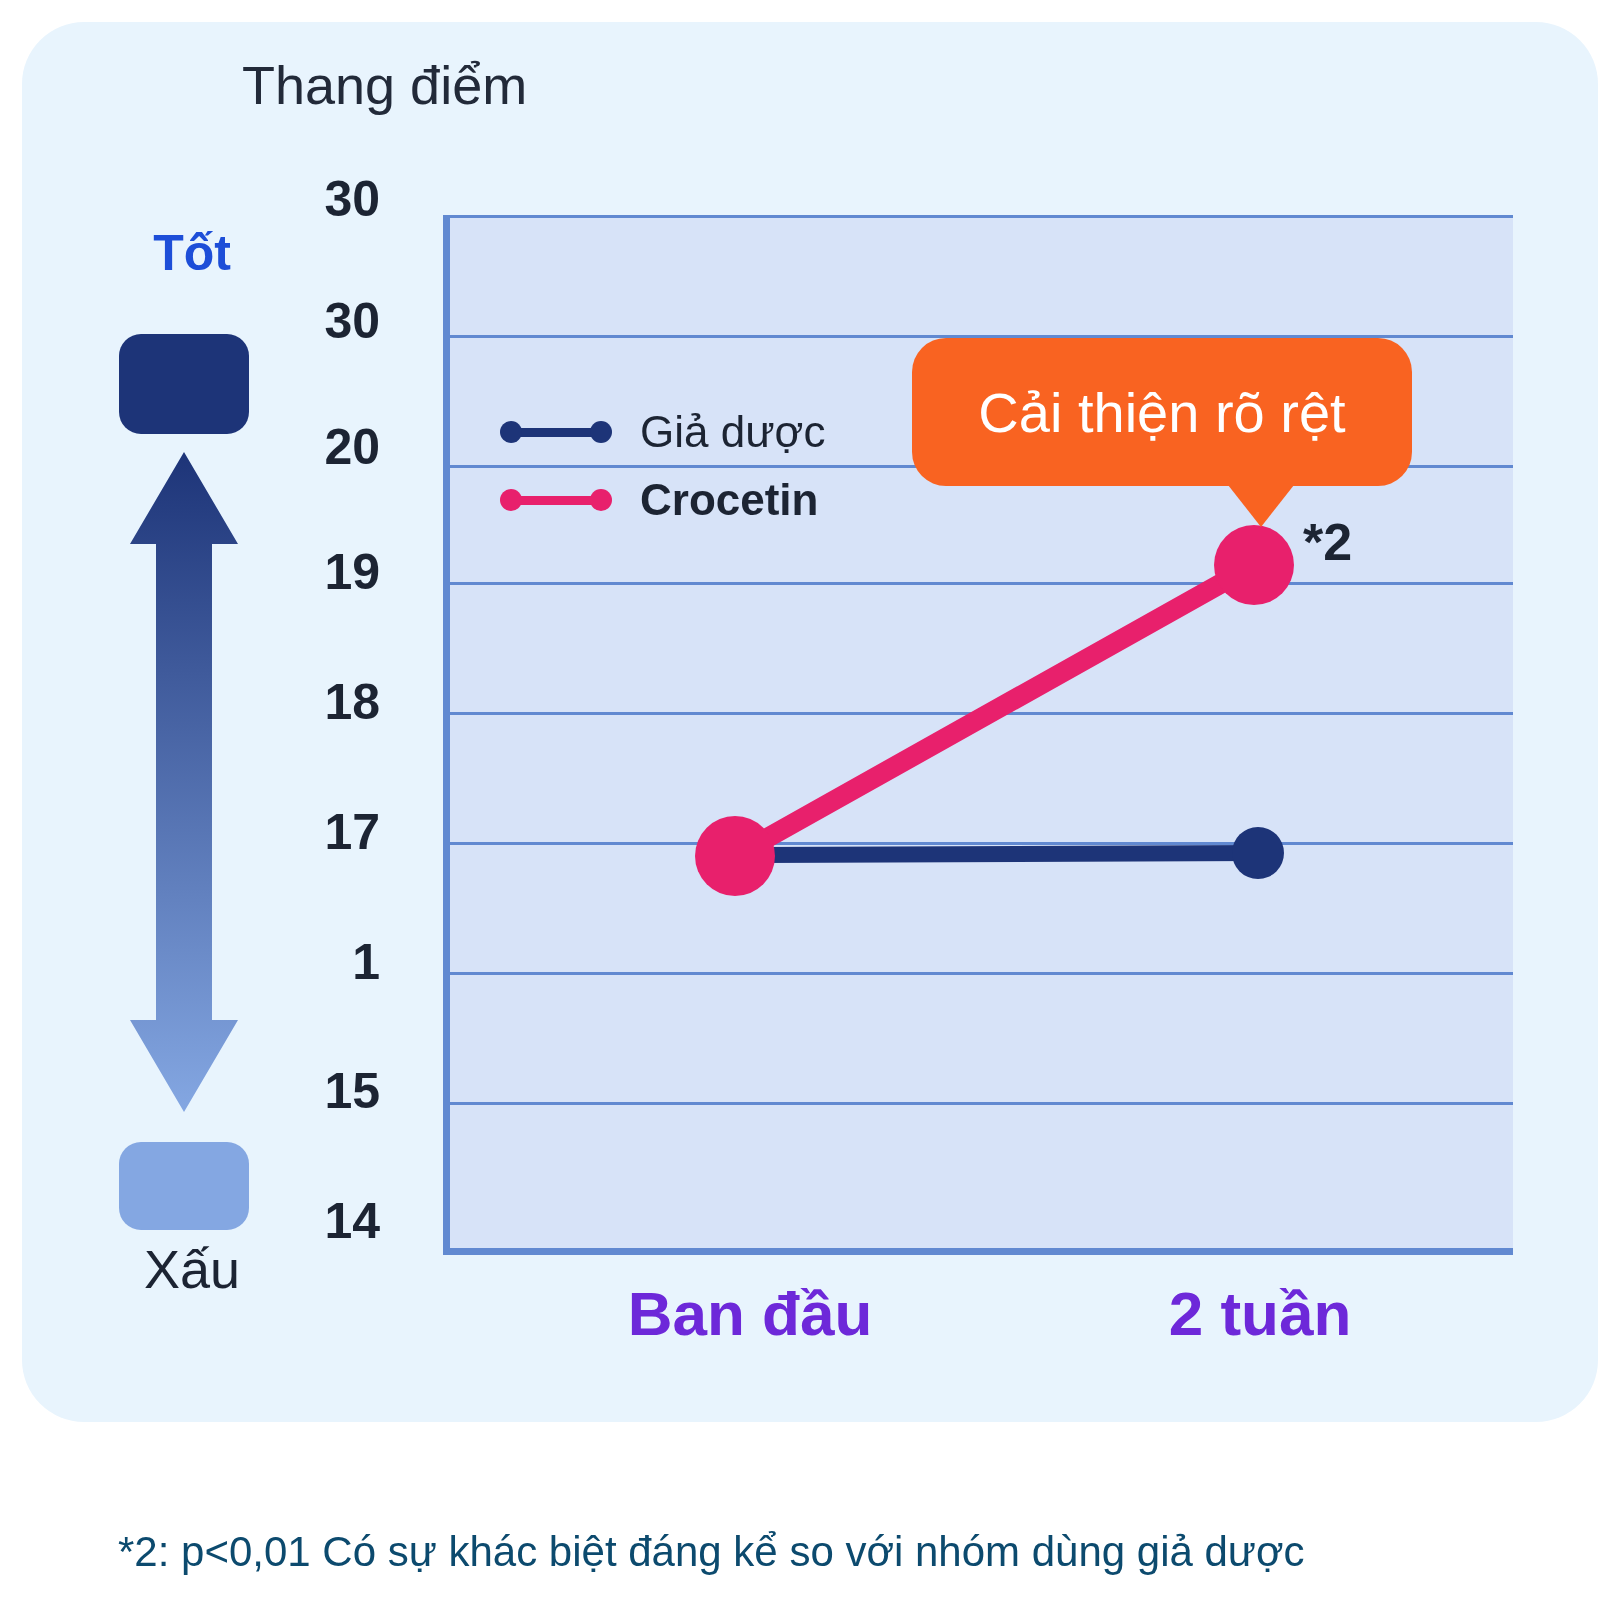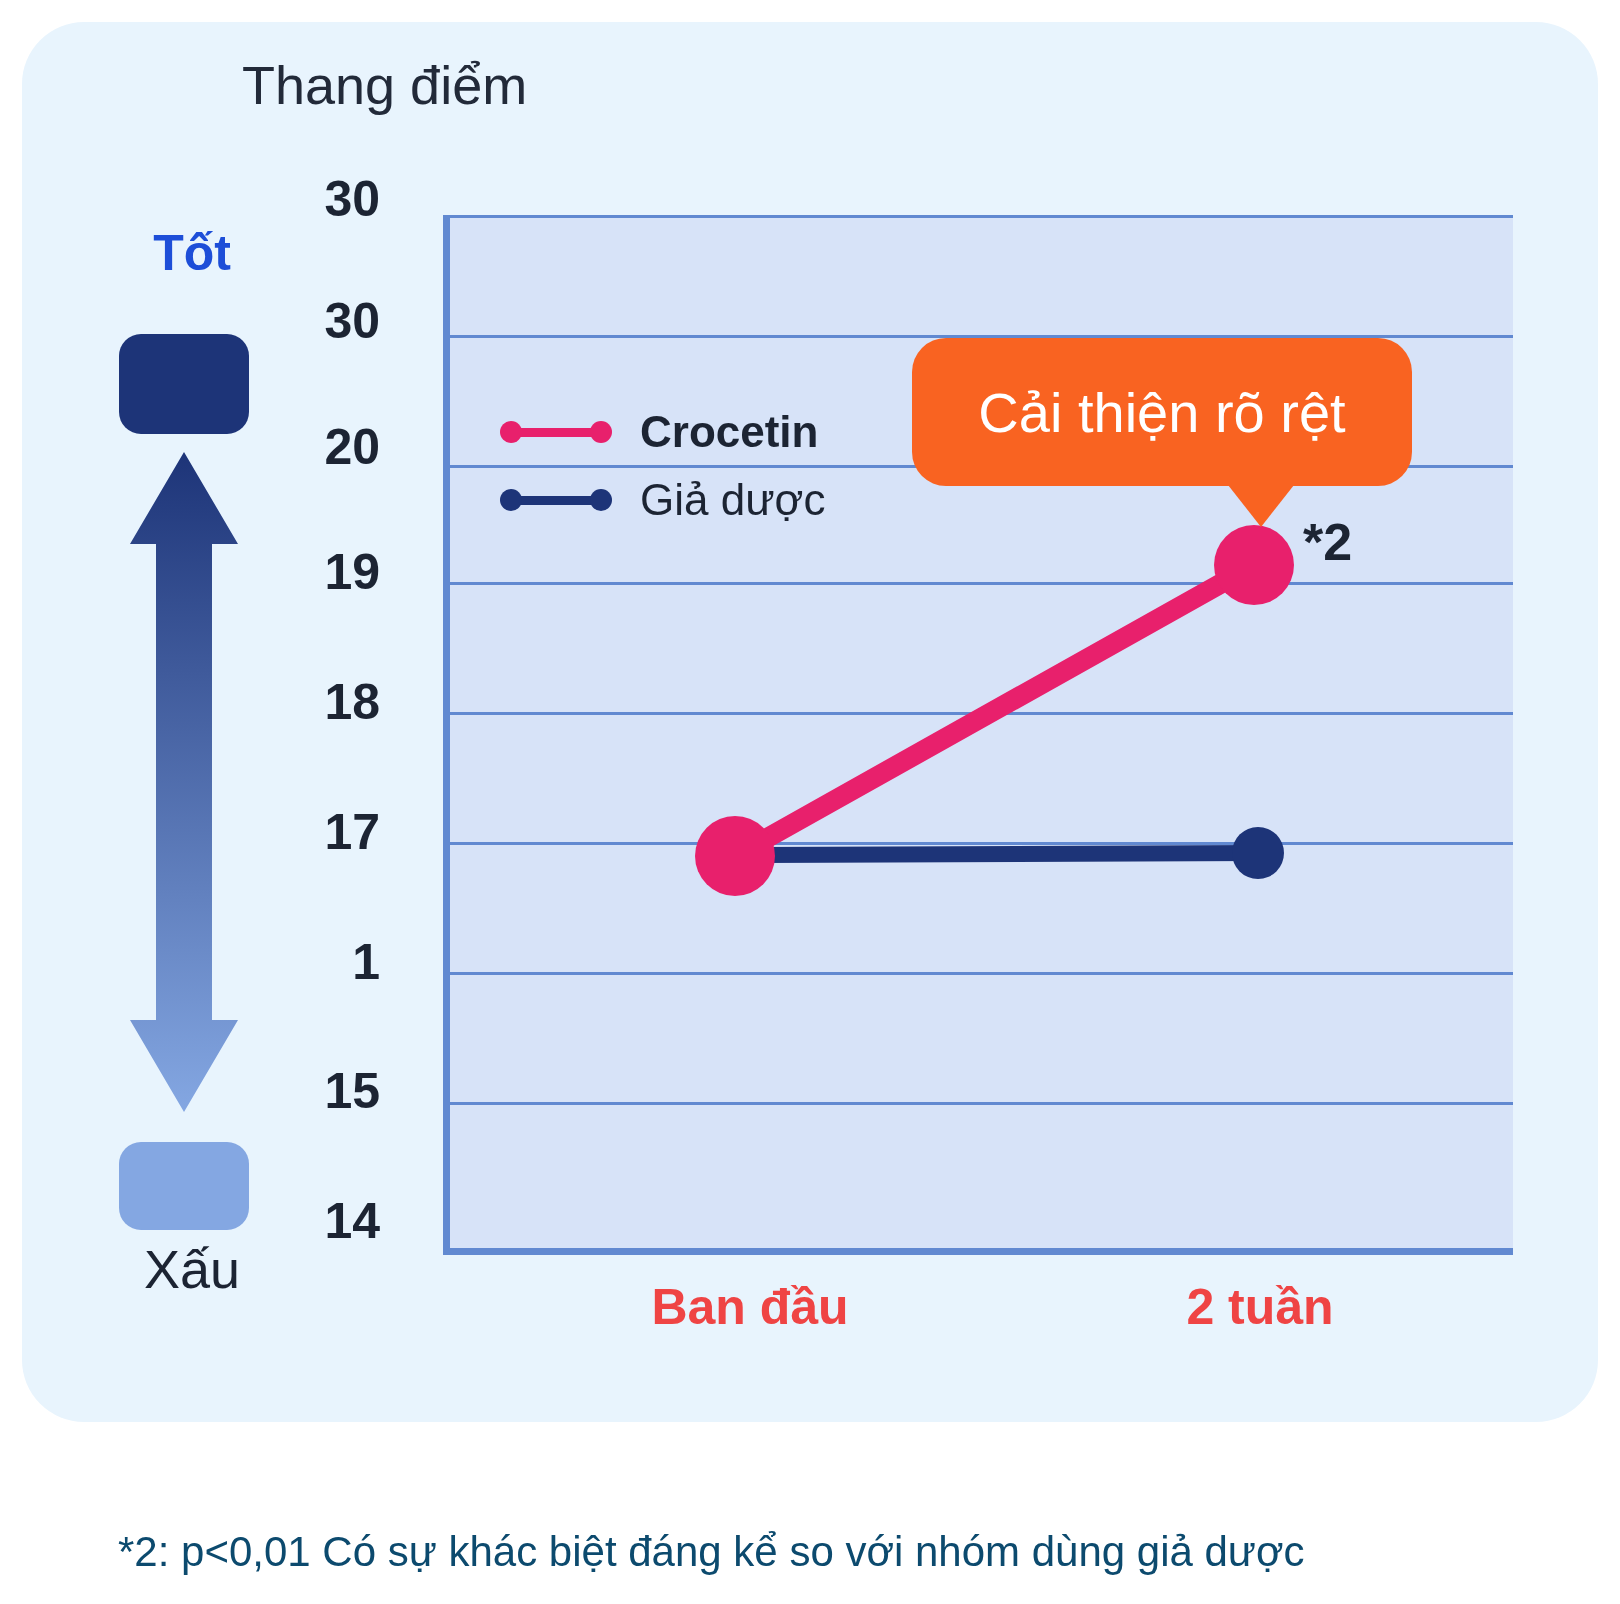--- a/index.html
+++ b/index.html
@@ -108,23 +108,23 @@
   .y-tick {
     position: absolute;
     width: 110px;
     text-align: right;
     font-size: 50px;
     font-weight: 700;
     color: #1c2433;
   }
   .x-tick {
     position: absolute;
-    font-size: 50px;
+    font-size: 62px;
     font-weight: 700;
-    color: #ef4444;
+    color: #6d28d9;
     text-align: center;
     white-space: nowrap;
   }
   
   .series-layer {
     position: absolute;
     left: 0;
     top: 0;
     width: 1620px;
     height: 1604px;
@@ -280,34 +280,34 @@
     <circle cx="1258" cy="853" r="26" fill="#1d3478"></circle>
 
     <line x1="735" y1="856" x2="1254" y2="565" stroke="#e8206c" stroke-width="20" stroke-linecap="round"></line>
     <circle cx="735" cy="856" r="40" fill="#e8206c"></circle>
     <circle cx="1254" cy="565" r="40" fill="#e8206c"></circle>
   </svg>
 
   <div class="legend">
     <div class="legend-row">
       <span class="legend-swatch">
+        <span class="bar" style="background:#1d3478"></span>
+        <span class="dot l" style="background:#1d3478"></span>
+        <span class="dot r" style="background:#1d3478"></span>
+      </span>
+      <span class="legend-label">Giả dược</span>
+    </div>
+    <div class="legend-row">
+      <span class="legend-swatch">
         <span class="bar" style="background:#e8206c"></span>
         <span class="dot l" style="background:#e8206c"></span>
         <span class="dot r" style="background:#e8206c"></span>
       </span>
       <span class="legend-label bold">Crocetin</span>
     </div>
-    <div class="legend-row">
-      <span class="legend-swatch">
-        <span class="bar" style="background:#1d3478"></span>
-        <span class="dot l" style="background:#1d3478"></span>
-        <span class="dot r" style="background:#1d3478"></span>
-      </span>
-      <span class="legend-label">Giả dược</span>
-    </div>
   </div>
 
   <div class="callout">
     <div class="callout-text">Cải thiện rõ rệt</div>
   </div>
   <div class="callout-tail"></div>
 
   <div class="sig-marker">*2</div>
 
   <div class="footnote">*2: p&lt;0,01 Có sự khác biệt đáng kể so với nhóm dùng giả dược</div>

